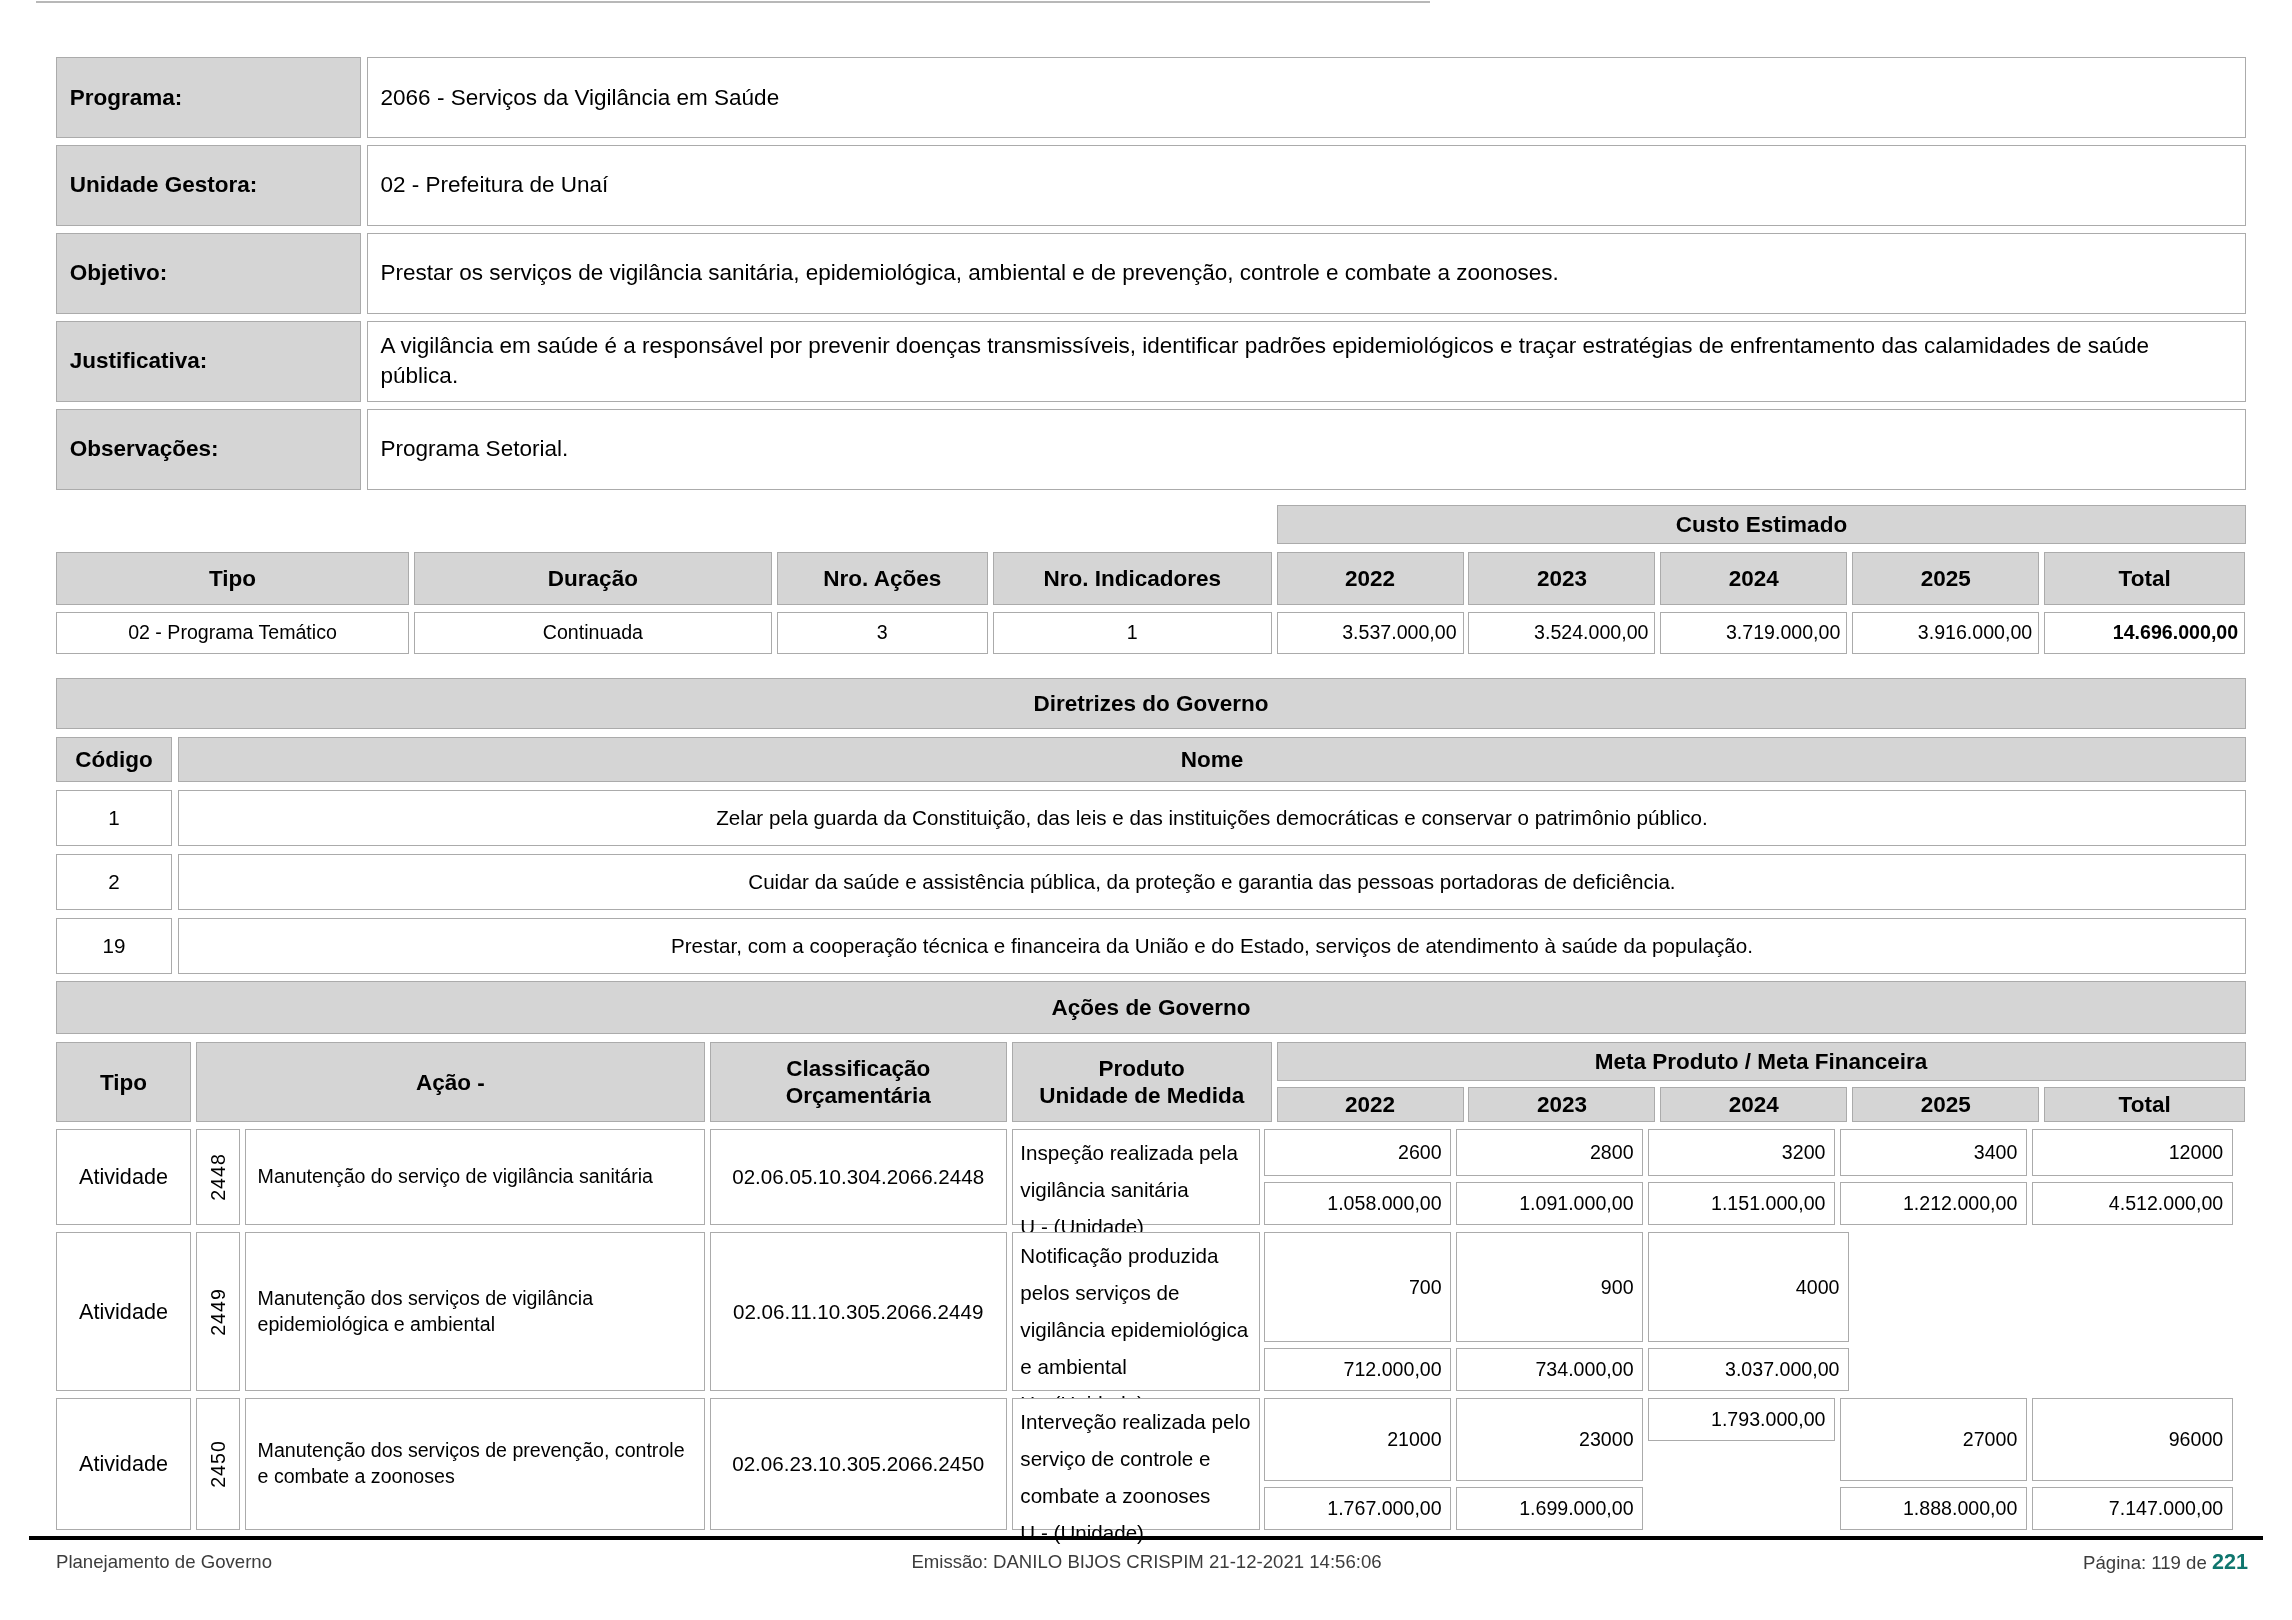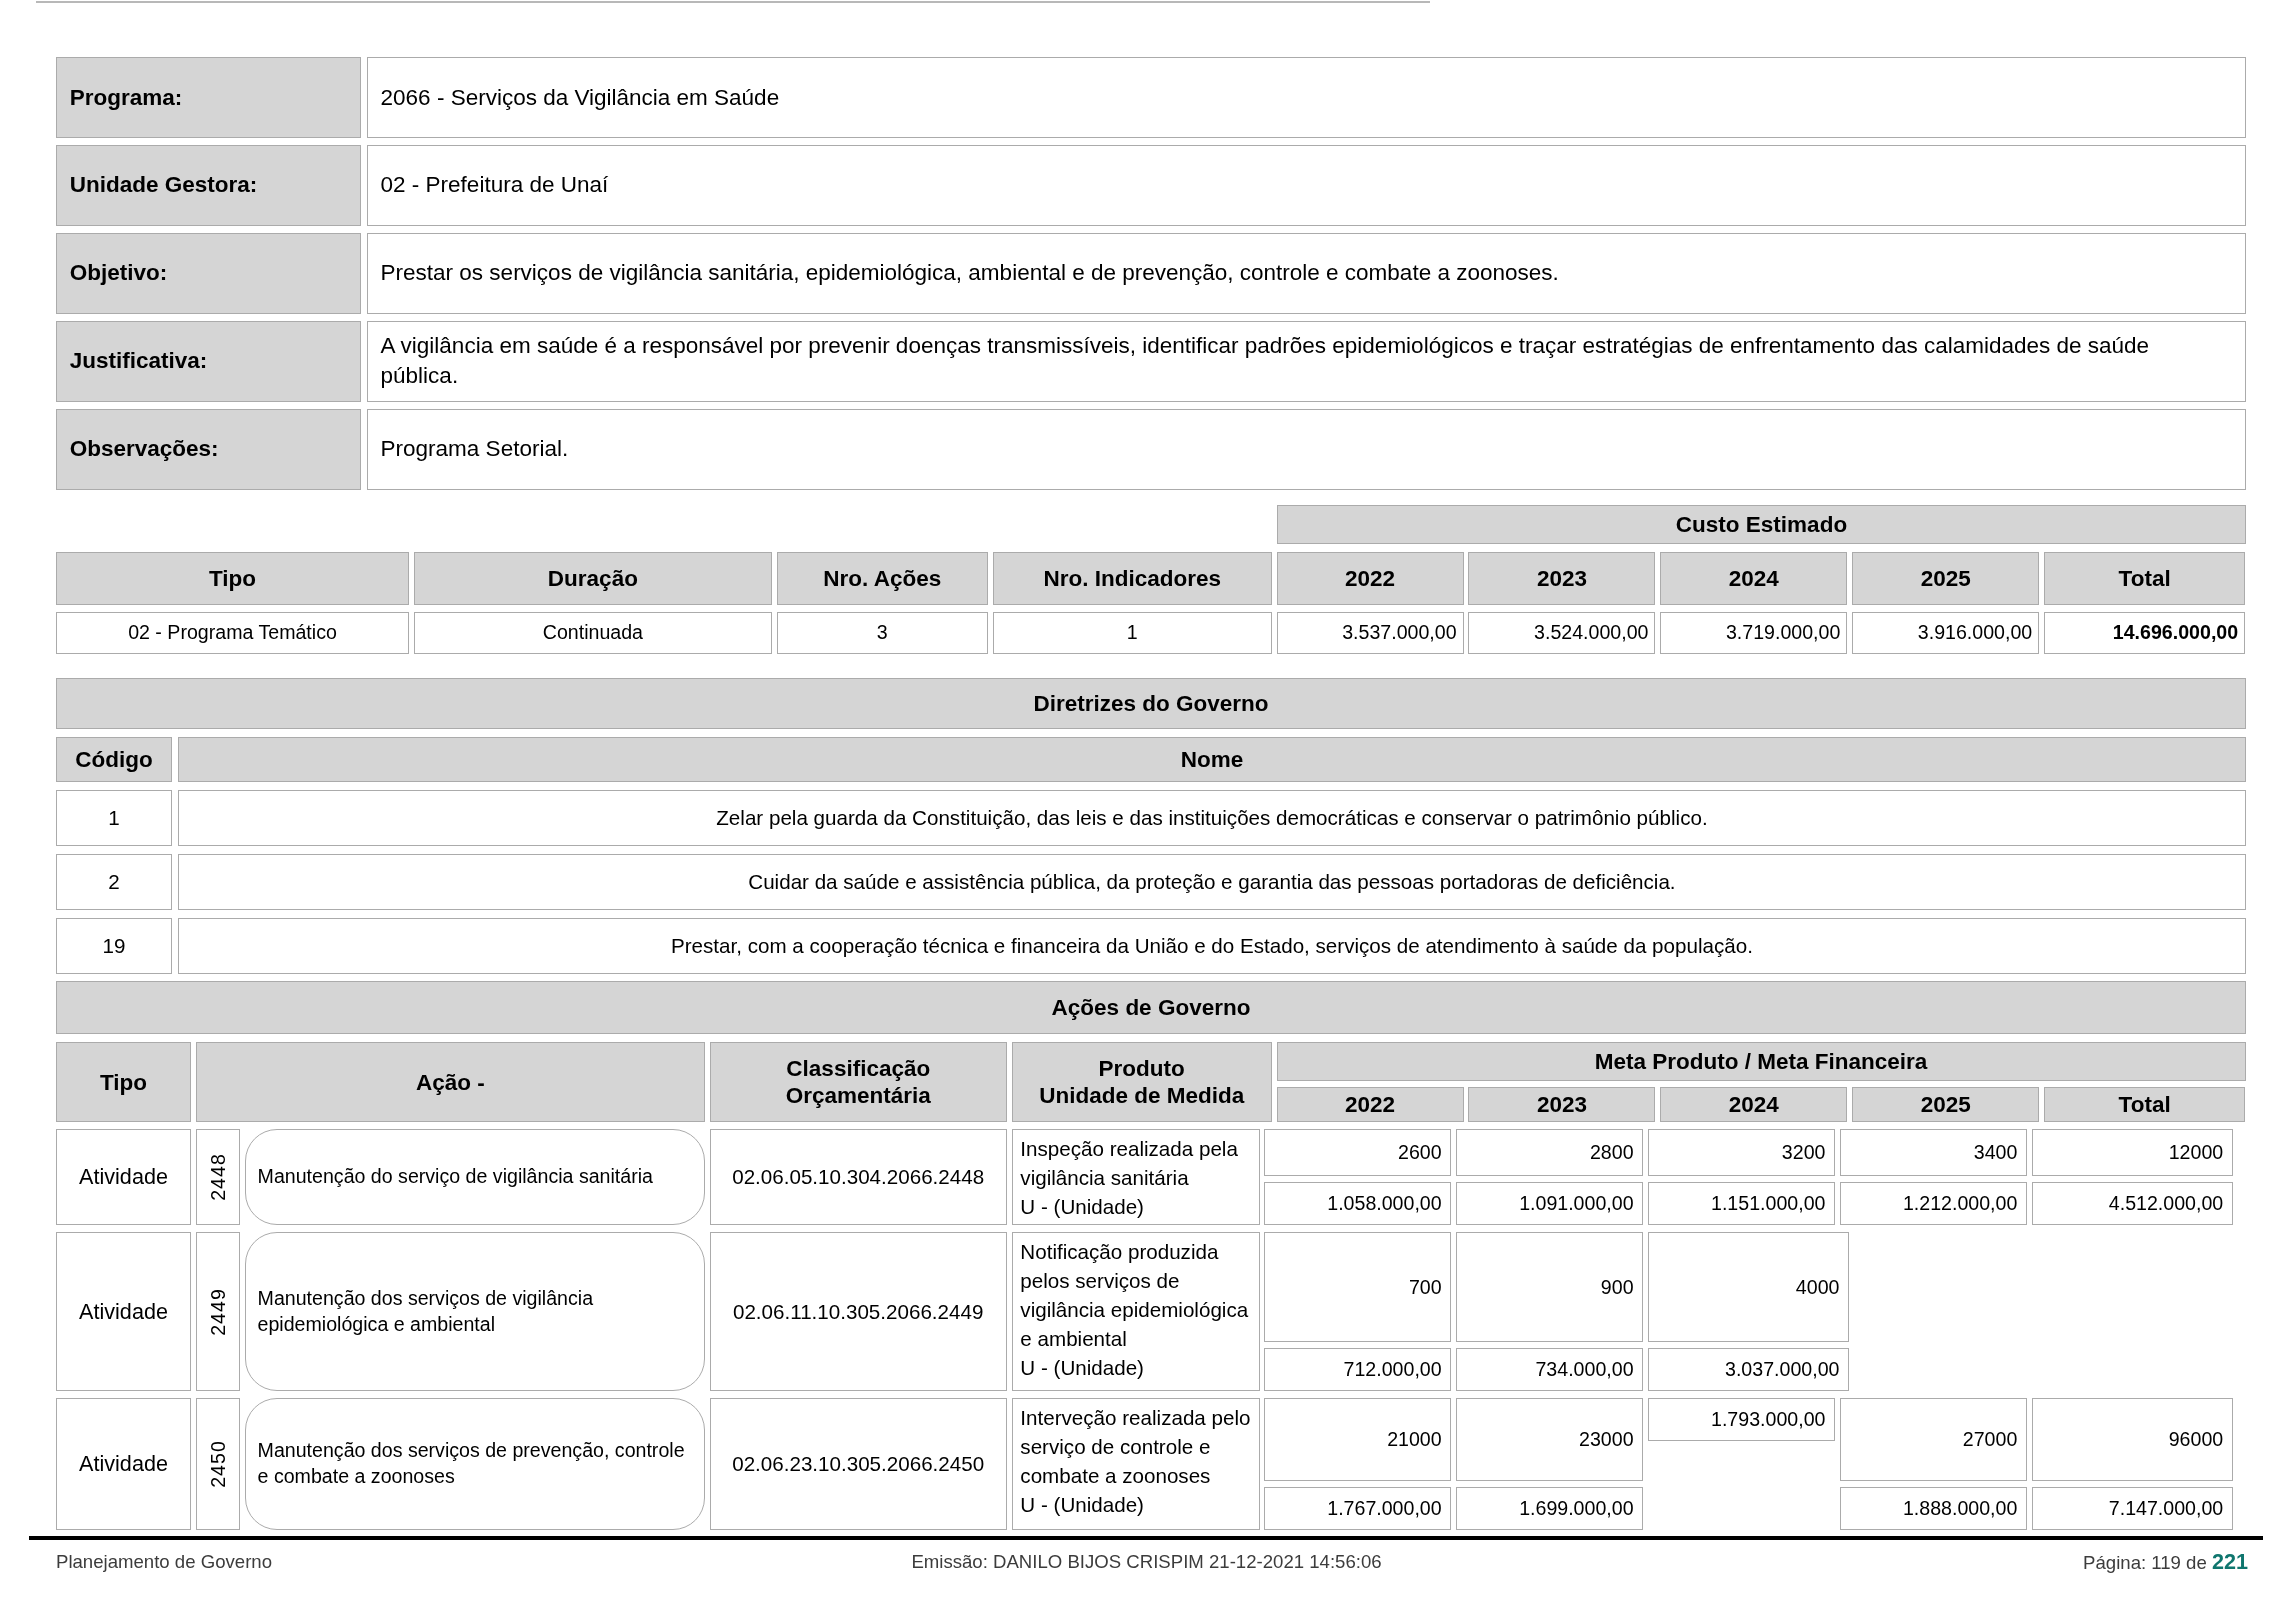--- a/index.html
+++ b/index.html
@@ -57,23 +57,23 @@
   .meta-group { width: 969px; display: flex; flex-direction: column; gap: 5.9px; border: none; background: transparent; padding: 0; }
   .meta-band { height: 39px; display: flex; align-items: center; justify-content: center; font-size: 22.5px; }
   .meta-years { display: flex; gap: 4.9px; flex: 1; }
   .meta-years > div { display: flex; align-items: center; justify-content: center; font-size: 22.5px; }
 
   .ac-row { margin-top: 6.9px; }
   .r1 { height: 96px; } .r2 { height: 159px; } .r3 { height: 132px; }
   .ac-tipo { width: 135px; display: flex; align-items: center; justify-content: center; font-size: 21.6px; }
   .ac-num { width: 44px; position: relative; }
   .ac-num span { position: absolute; top: 50%; left: 50%; transform: translate(-50%,-50%) rotate(-90deg); font-size: 19.6px; letter-spacing: 1px; white-space: nowrap; }
-  .ac-nome { width: 460px; display: flex; align-items: center; padding: 0 11.8px; font-size: 19.6px; line-height: 25.5px; border-radius: 32px; }
+  .ac-nome { width: 460px; display: flex; align-items: center; padding: 0 11.8px; font-size: 19.6px; line-height: 25.5px; }
   .ac-class { width: 297px; display: flex; align-items: center; justify-content: center; font-size: 20.6px; }
-  .ac-prod { width: 248px; padding: 3.9px 7.8px; font-size: 20.6px; line-height: 29px; }
+  .ac-prod { width: 248px; padding: 3.9px 7.8px; font-size: 20.6px; line-height: 37px; }
   .meta-col { width: 187px; display: flex; flex-direction: column; gap: 5.9px; border: none; background: transparent; }
   .meta-col.tot { width: 201px; }
   .qty { flex: 1; display: flex; align-items: center; justify-content: flex-end; padding-right: 8.8px; font-size: 19.6px; }
   .fin { height: 43px; display: flex; align-items: center; justify-content: flex-end; padding-right: 8.8px; font-size: 19.6px; }
 
   
   .divider { position: absolute; left: 29px; top: 1536px; width: 2234px; height: 3.9px; background: #000; }
   .footer-left  { position: absolute; left: 56px;  top: 1551px; font-size: 18.6px; color: #3c3c3c; }
   .footer-center{ position: absolute; left: 0; width: 100%; top: 1551px; text-align: center; font-size: 18.6px; color: #3c3c3c; }
   .footer-right { position: absolute; right: 45px; top: 1549px; font-size: 18.6px; color: #3c3c3c; }

